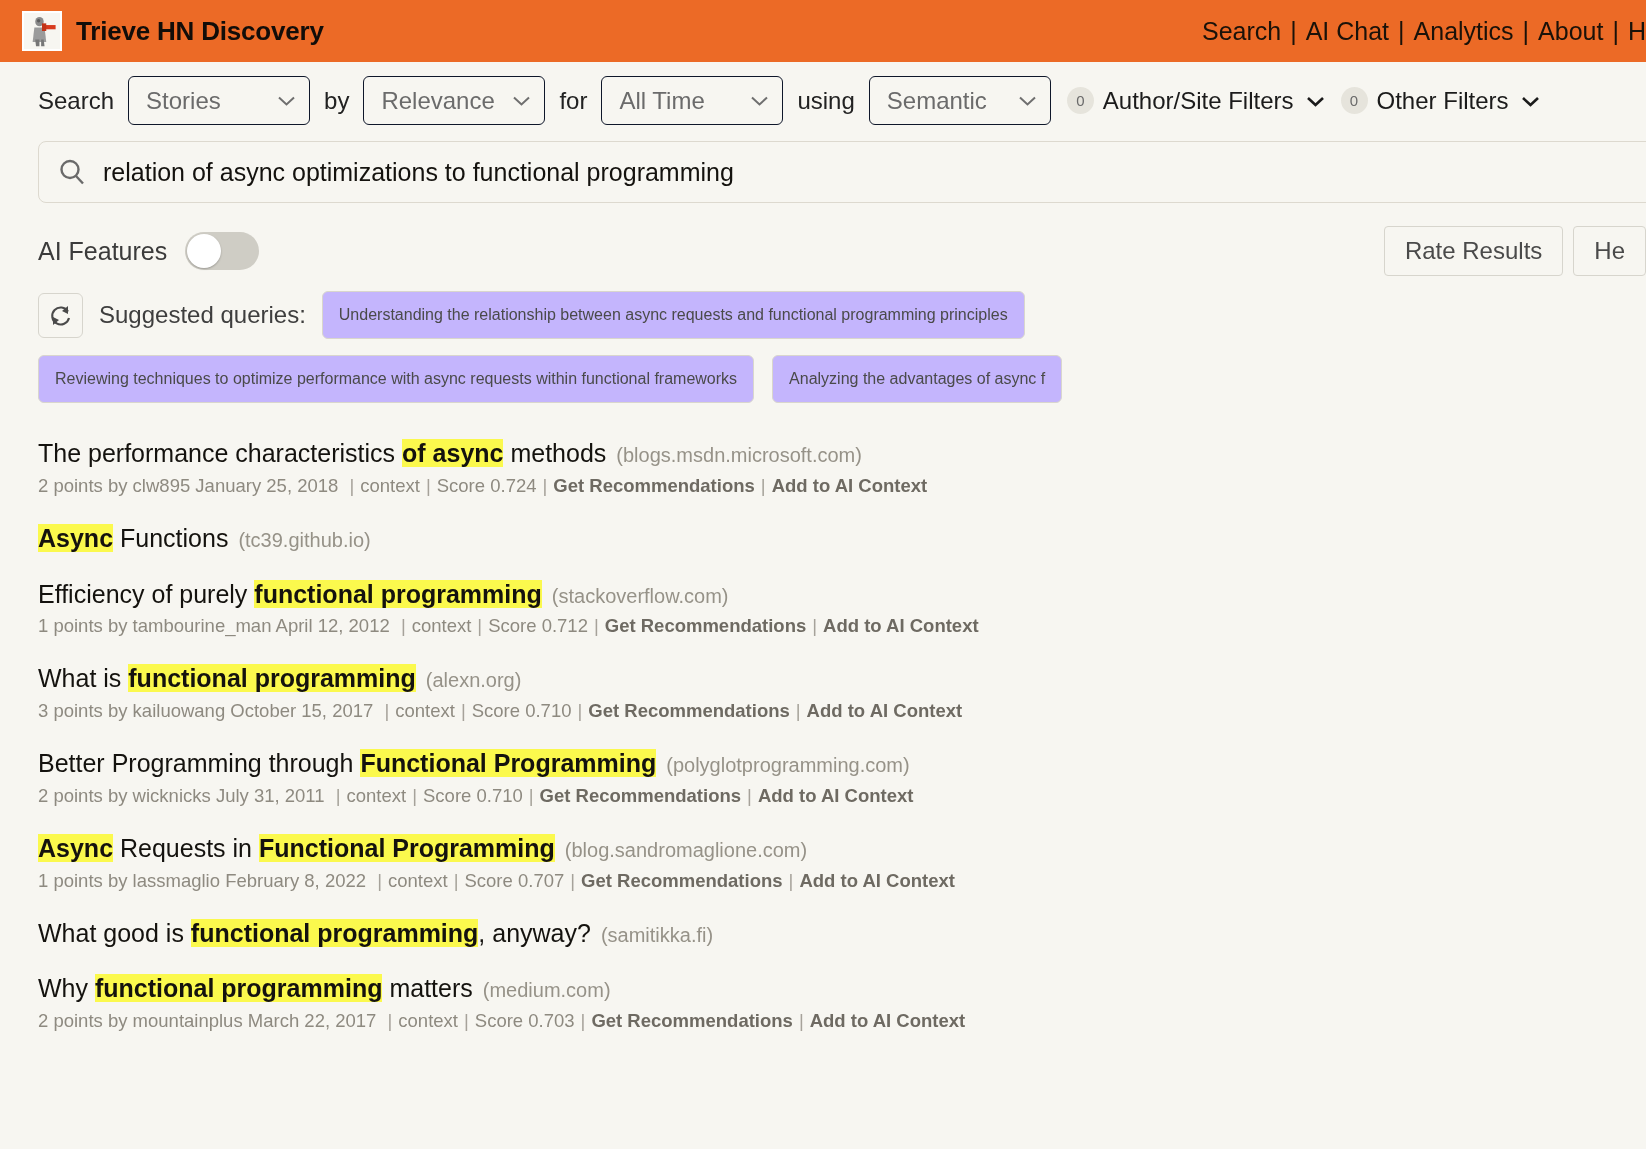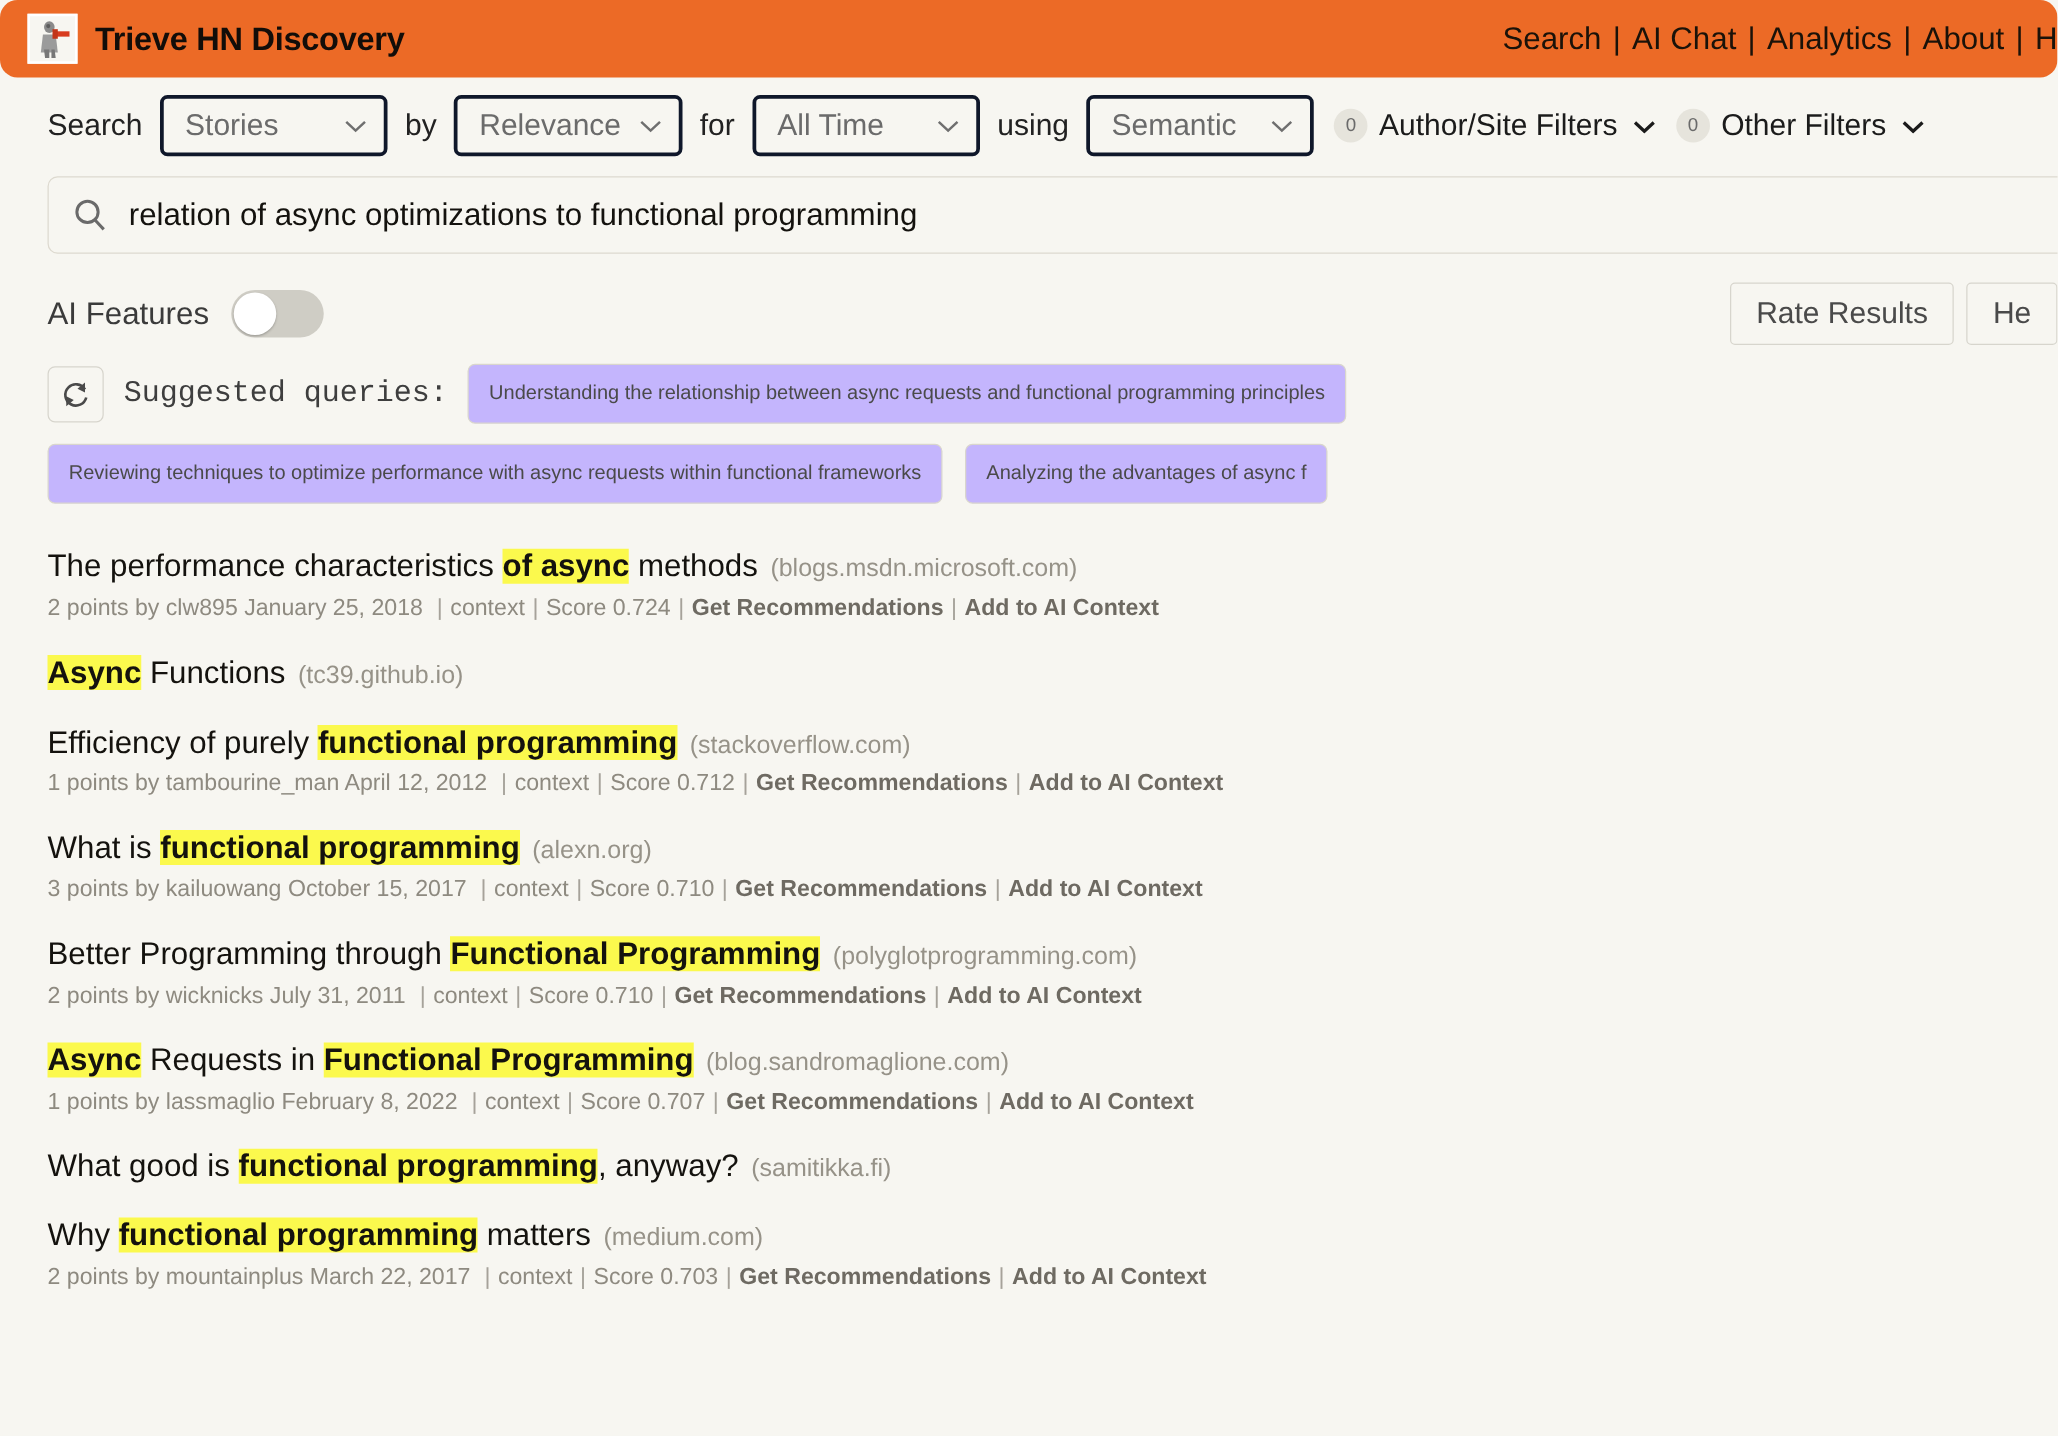--- a/index.html
+++ b/index.html
@@ -15,21 +15,20 @@
 
   
   .header {
     background: #ec6a26;
     height: 62px;
     display: flex;
     align-items: center;
     padding: 0 0 0 22px;
     width: 100%;
     position: relative;
-    border-radius: 14px;
   }
   .brand {
     display: flex;
     align-items: center;
     gap: 14px;
   }
   .logo-box {
     width: 40px; height: 40px;
     border: 2px solid #ffffff;
     background: #f7f6f1;
@@ -69,21 +68,21 @@
     font-size: 24px;
     color: #2f2f2f;
     white-space: nowrap;
   }
   .filterbar .word { padding: 0 14px 0 0; color: #222; }
   .filterbar .word.mid { padding: 0 14px; }
   .select {
     position: relative;
     display: inline-flex;
     align-items: center;
-    border: 3px solid #0f172a;
+    border: 1px solid #0f172a;
     border-radius: 6px;
     background: #f7f6f1;
     height: 49px;
     padding: 0 46px 0 17px;
     font-size: 24px;
     color: #6b6b6b;
     min-width: 182px;
   }
   .select .chev {
     position: absolute;
@@ -191,21 +190,21 @@
     width: 45px; height: 45px;
     border: 1px solid #d7d5cd;
     border-radius: 6px;
     background: #f7f6f1;
     display: flex; align-items: center; justify-content: center;
     flex: none;
   }
   .refresh-btn svg { width: 25px; height: 25px; }
   .refresh-btn path { fill: none; stroke: #4a4a4a; stroke-width: 2.1; }
   .refresh-btn polygon { fill: #4a4a4a; }
-  .sugg-label { font-size: 24px; color: #3e3e3e; white-space: nowrap; font-family: Liberation Mono, monospace; }
+  .sugg-label { font-size: 24px; color: #3e3e3e; white-space: nowrap; }
   .sugg-chip {
     border: 1px solid #d9d6cd;
     border-radius: 6px;
     background: #c4b5fd;
     height: 48px;
     display: inline-flex;
     align-items: center;
     padding: 0 16px;
     font-size: 16px;
     color: #4a4a4a;

